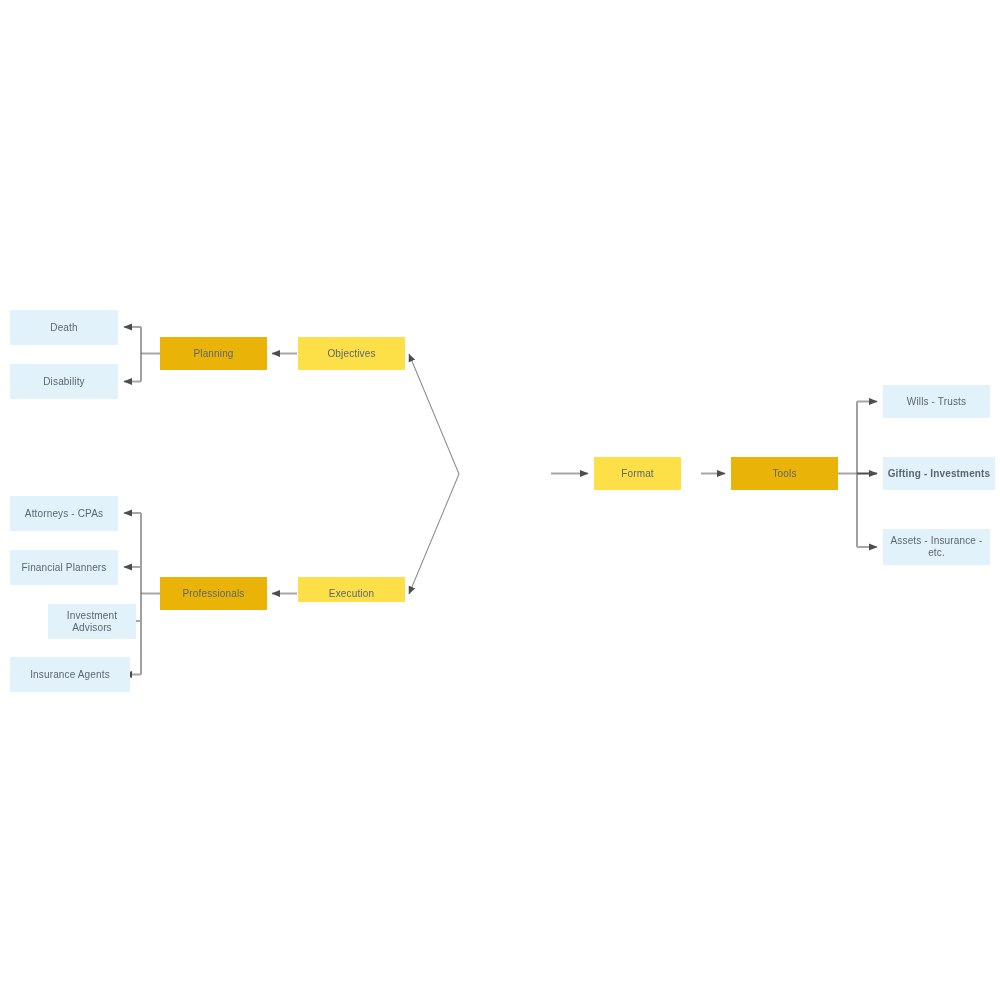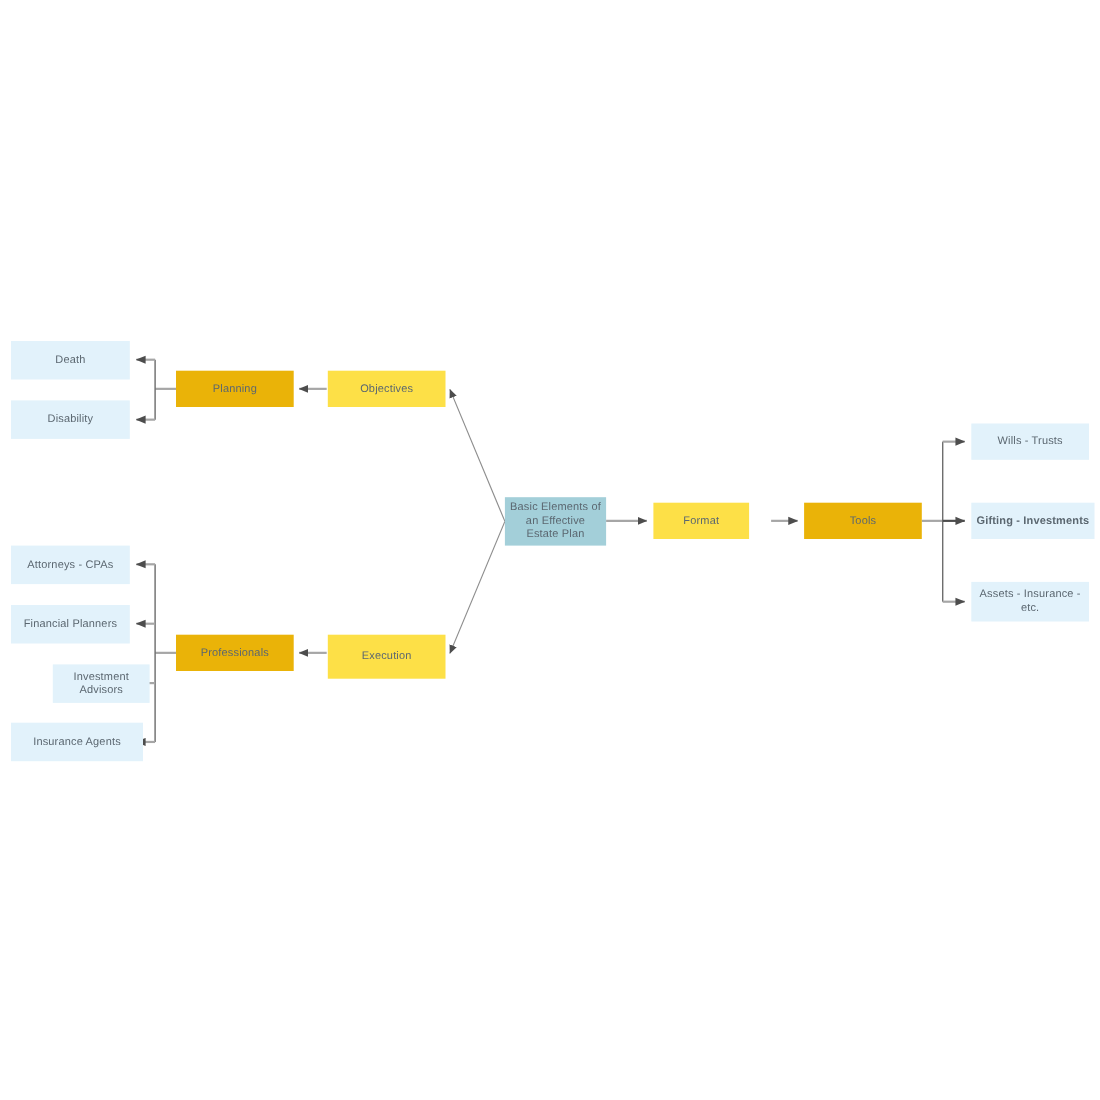--- a/index.html
+++ b/index.html
@@ -121,23 +121,20 @@
   </div>
 
   <div class="node tone-blue" style="left:160px; top:337px; width:107px; height:33px;">
     <span>Planning</span>
   </div>
 
   <div class="node tone-mint" style="left:298px; top:337px; width:107px; height:33px;">
     <span>Objectives</span>
   </div>
 
-  <div class="node tone-teal" style="left:459px; top:452px; width:92px; height:44px;">
-    <span>Basic Elements of an Effective Estate Plan</span>
-  </div>
 
   <div class="node tone-mint" style="left:594px; top:457px; width:87px; height:33px;">
     <span>Format</span>
   </div>
 
   <div class="node tone-blue" style="left:731px; top:457px; width:107px; height:33px;">
     <span>Tools</span>
   </div>
 
   <div class="node tone-pale" style="left:883px; top:385px; width:107px; height:33px;">
@@ -165,17 +162,17 @@
   </div>
 
   <div class="node tone-pale" style="left:10px; top:657px; width:120px; height:35px;">
     <span>Insurance Agents</span>
   </div>
 
   <div class="node tone-blue" style="left:160px; top:577px; width:107px; height:33px;">
     <span>Professionals</span>
   </div>
 
-  <div class="node tone-mint" style="left:298px; top:577px; width:107px; height:40px;">
+  <div class="node tone-mint" style="left:298px; top:577px; width:107px; height:25px;align-items:flex-end;">
     <span>Execution</span>
   </div>
 
 </div>
 
 </body></html>

